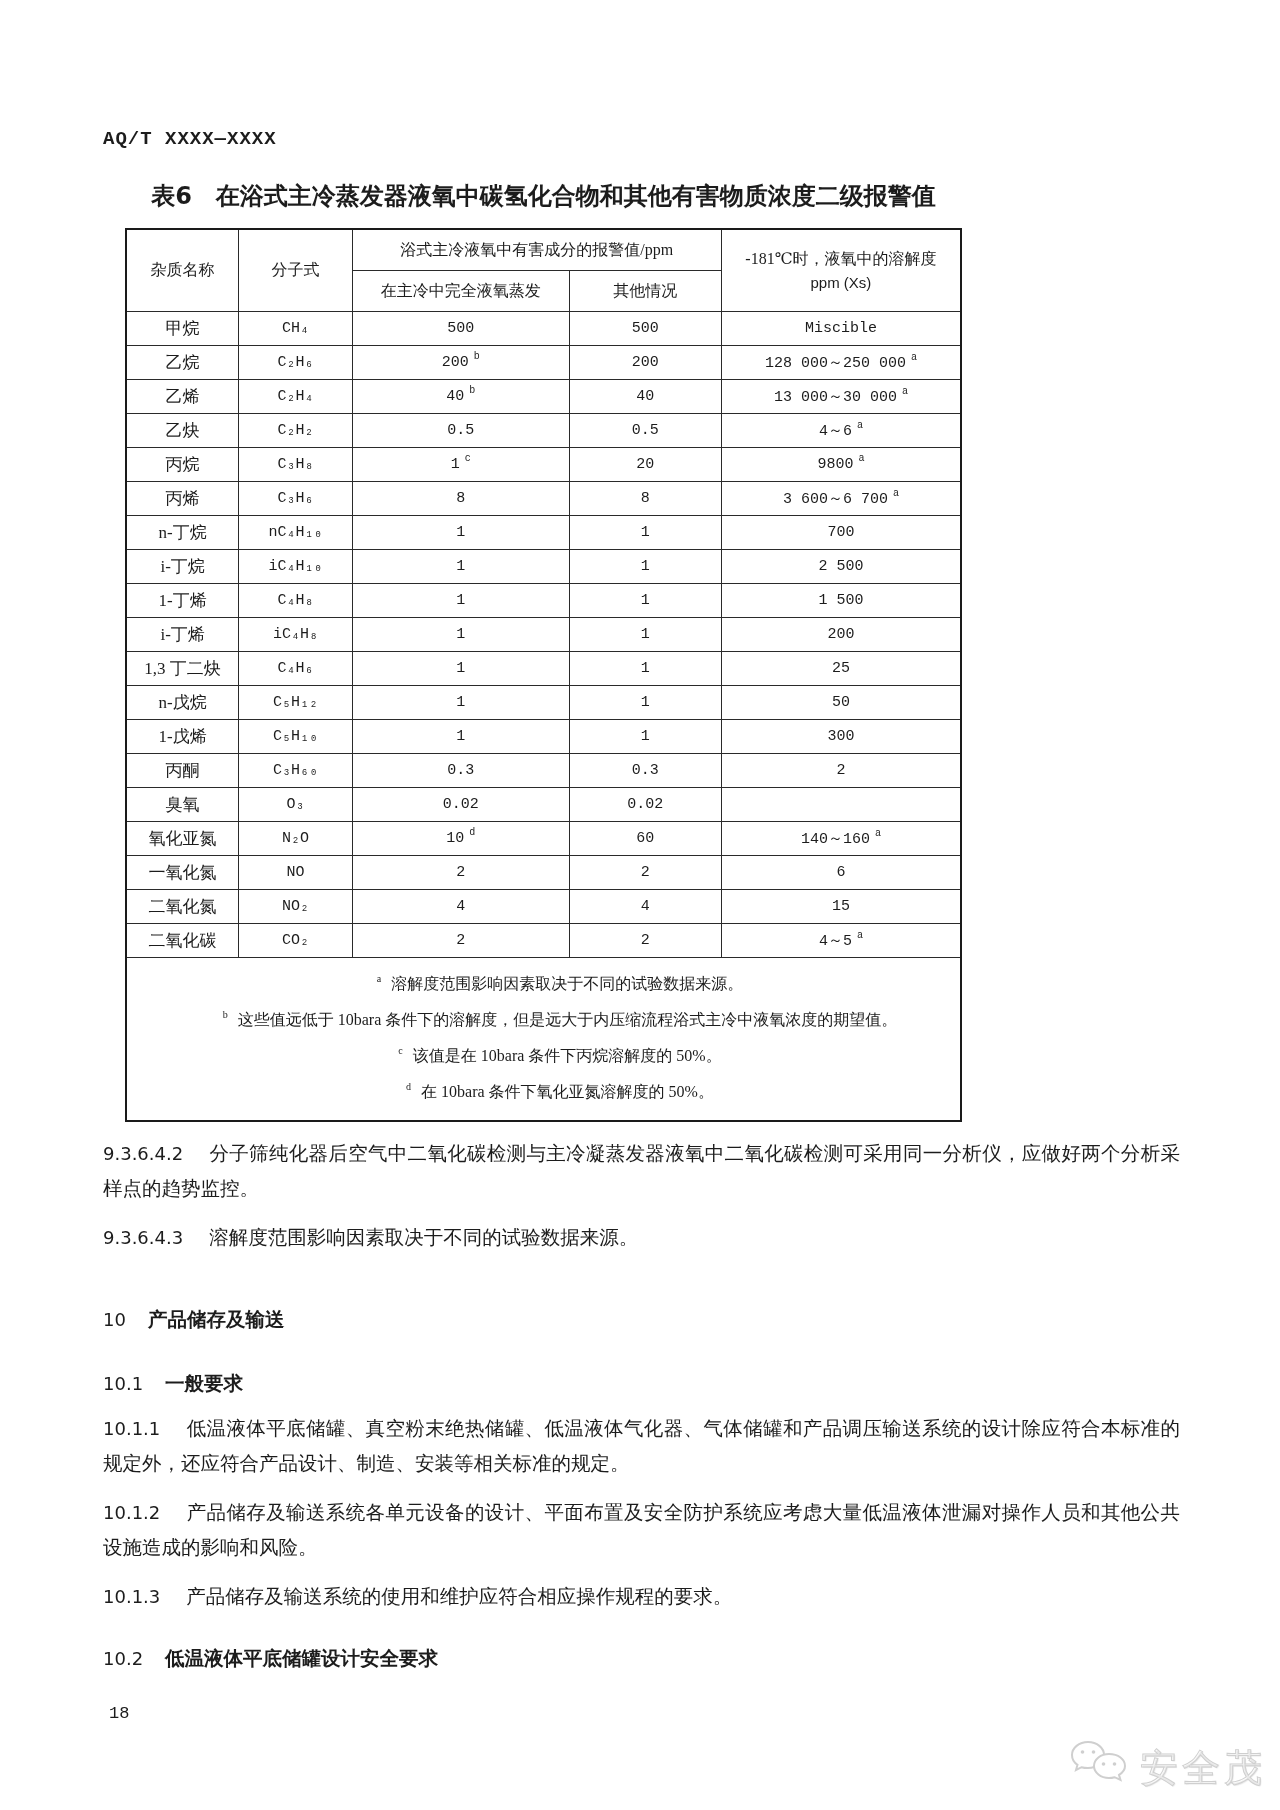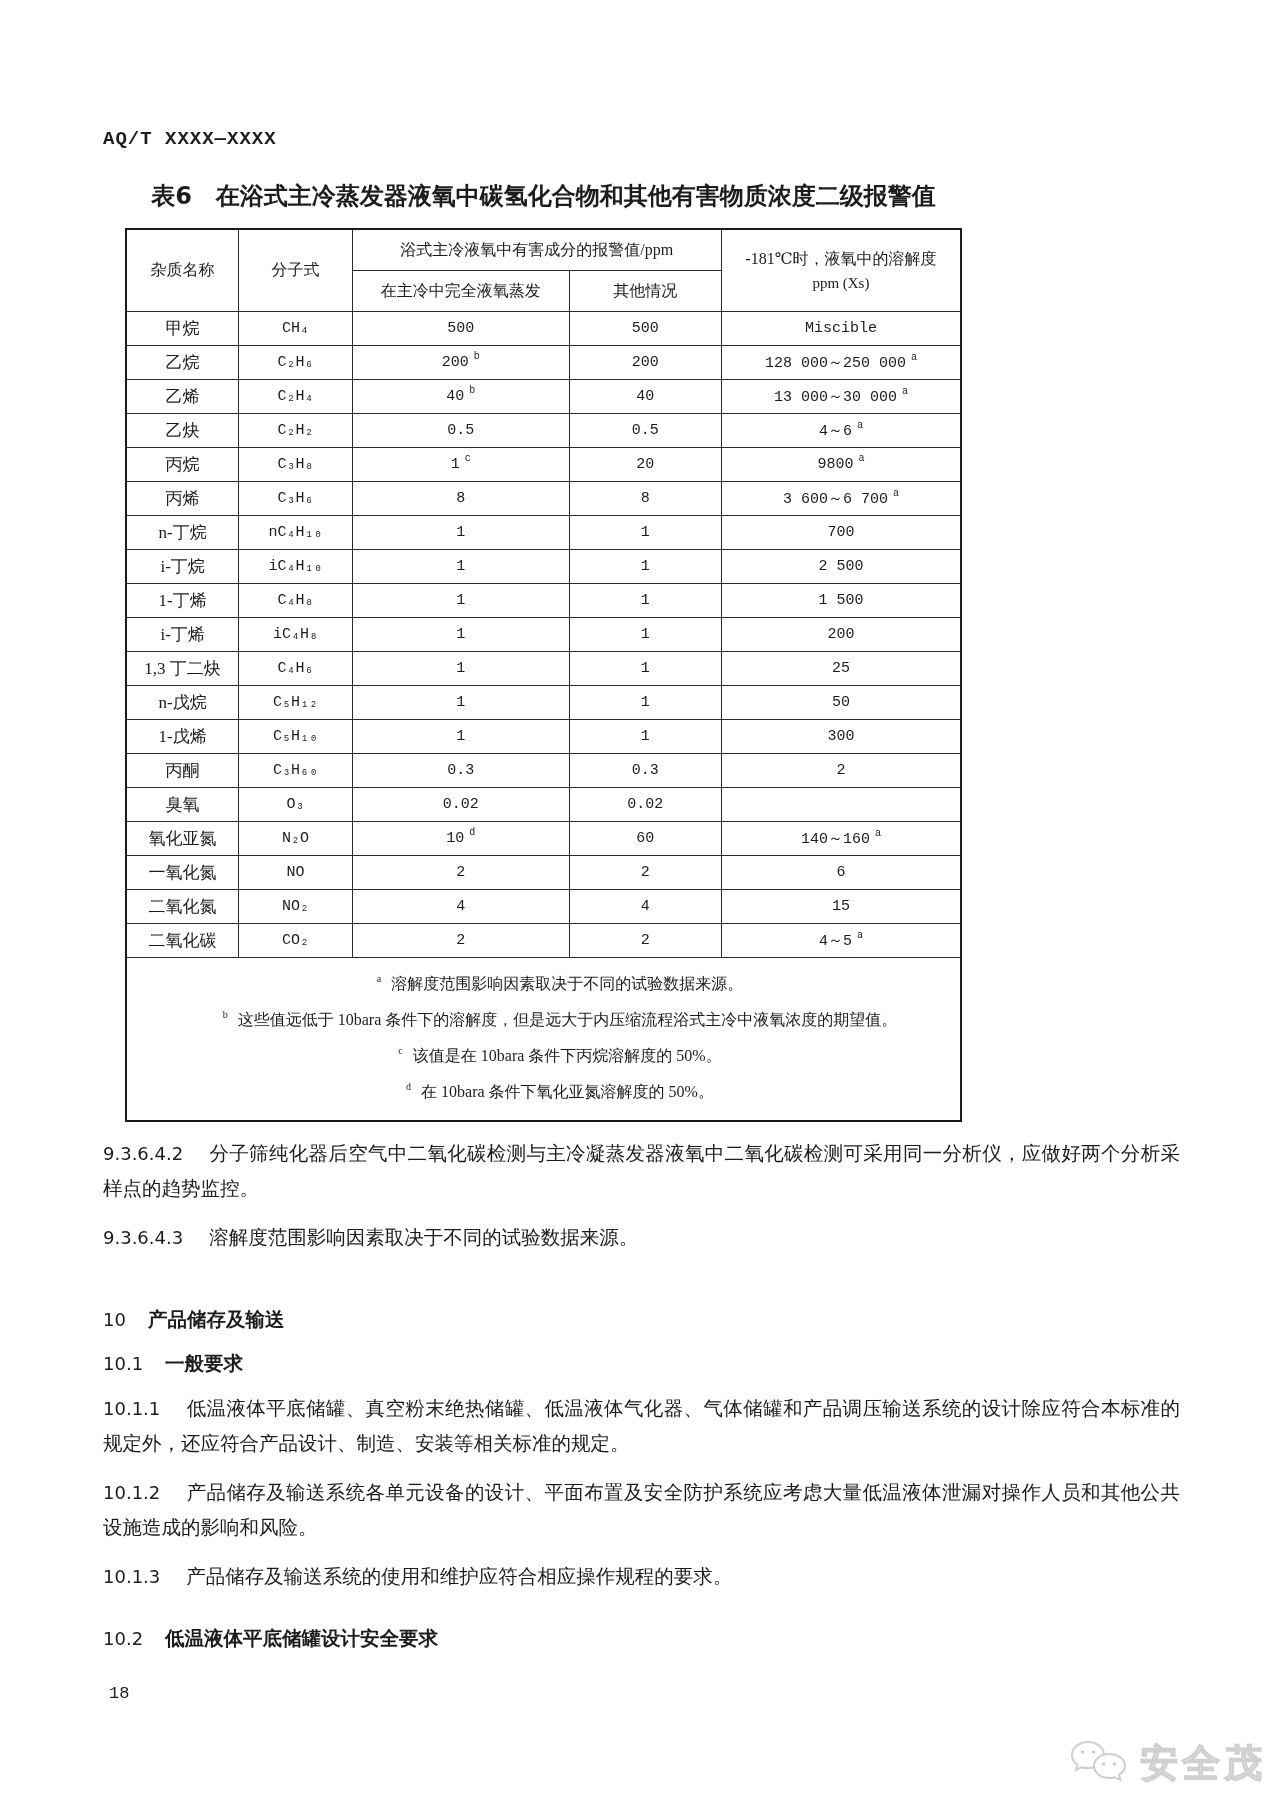--- a/index.html
+++ b/index.html
@@ -49,50 +49,50 @@
   td.c1, td.c2, td.c3, td.c4 {
     font-family: "Liberation Mono", "DejaVu Sans Mono", monospace;
     font-size: 15px;
   }
   table.impurity tbody tr { height: 34px; }
   table.impurity sup {
     font-size: 10px; line-height: 0;
     position: relative; top: -1px; margin-left: 5px;
   }
   .sol-hdr div { line-height: 24px; }
-  .sol-ppm { font-family: Liberation Serif, serif; font-size: 15px; }
+  .sol-ppm { font-family: Liberation Sans, sans-serif; font-size: 15px; }
 
   td.footnotes-cell {
     text-align: center;
     padding: 8px 10px 10px 38px !important;
     font-size: 16px;
   }
   .fn-line { line-height: 36px; }
   .fn-line sup { margin-right: 10px; margin-left: 0; top: -4px; font-size: 10px; }
 
   .clause { font-size: 19.5px; line-height: 35px; text-align: justify; margin: 14px 0 0 0; }
   .clause-num {
     font-family: "DejaVu Sans", "Liberation Sans", sans-serif;
     font-size: 18px; margin-right: 26px; white-space: nowrap;
   }
   .heading {
     font-family: "DejaVu Sans", "Liberation Sans", sans-serif;
     font-weight: bold; font-size: 19.5px; line-height: 26px;
   }
   .heading .clause-num { font-weight: normal; margin-right: 22px; }
   .h-10   { margin-top: 52px; }
-  .h-10-1 { margin-top: 18px; }
+  .h-10-1 { margin-top: 38px; }
   .h-10-2 { margin-top: 32px; }
 
   .page-number { margin-top: 32px; font-size: 17px; font-family: "Liberation Mono", "DejaVu Sans Mono", monospace; margin-left: 6px; }
 
   .watermark {
     position: absolute; right: 14px; bottom: 16px;
-    display: flex; align-items: flex-start; gap: 10px;
-    color: #d2d2d2; user-select: none; font-weight: bold;
+    display: flex; align-items: flex-end; gap: 10px;
+    color: #d2d2d2; user-select: none;
   }
   .watermark-label {
     font-family: "DejaVu Sans", "Liberation Sans", sans-serif;
     font-size: 38px; letter-spacing: 4px;
     color: transparent;
     -webkit-text-stroke: 1px #cfcfcf;
     text-shadow: 1px 1px 1px #e8e8e8;
   }
 </style>
 </head>

